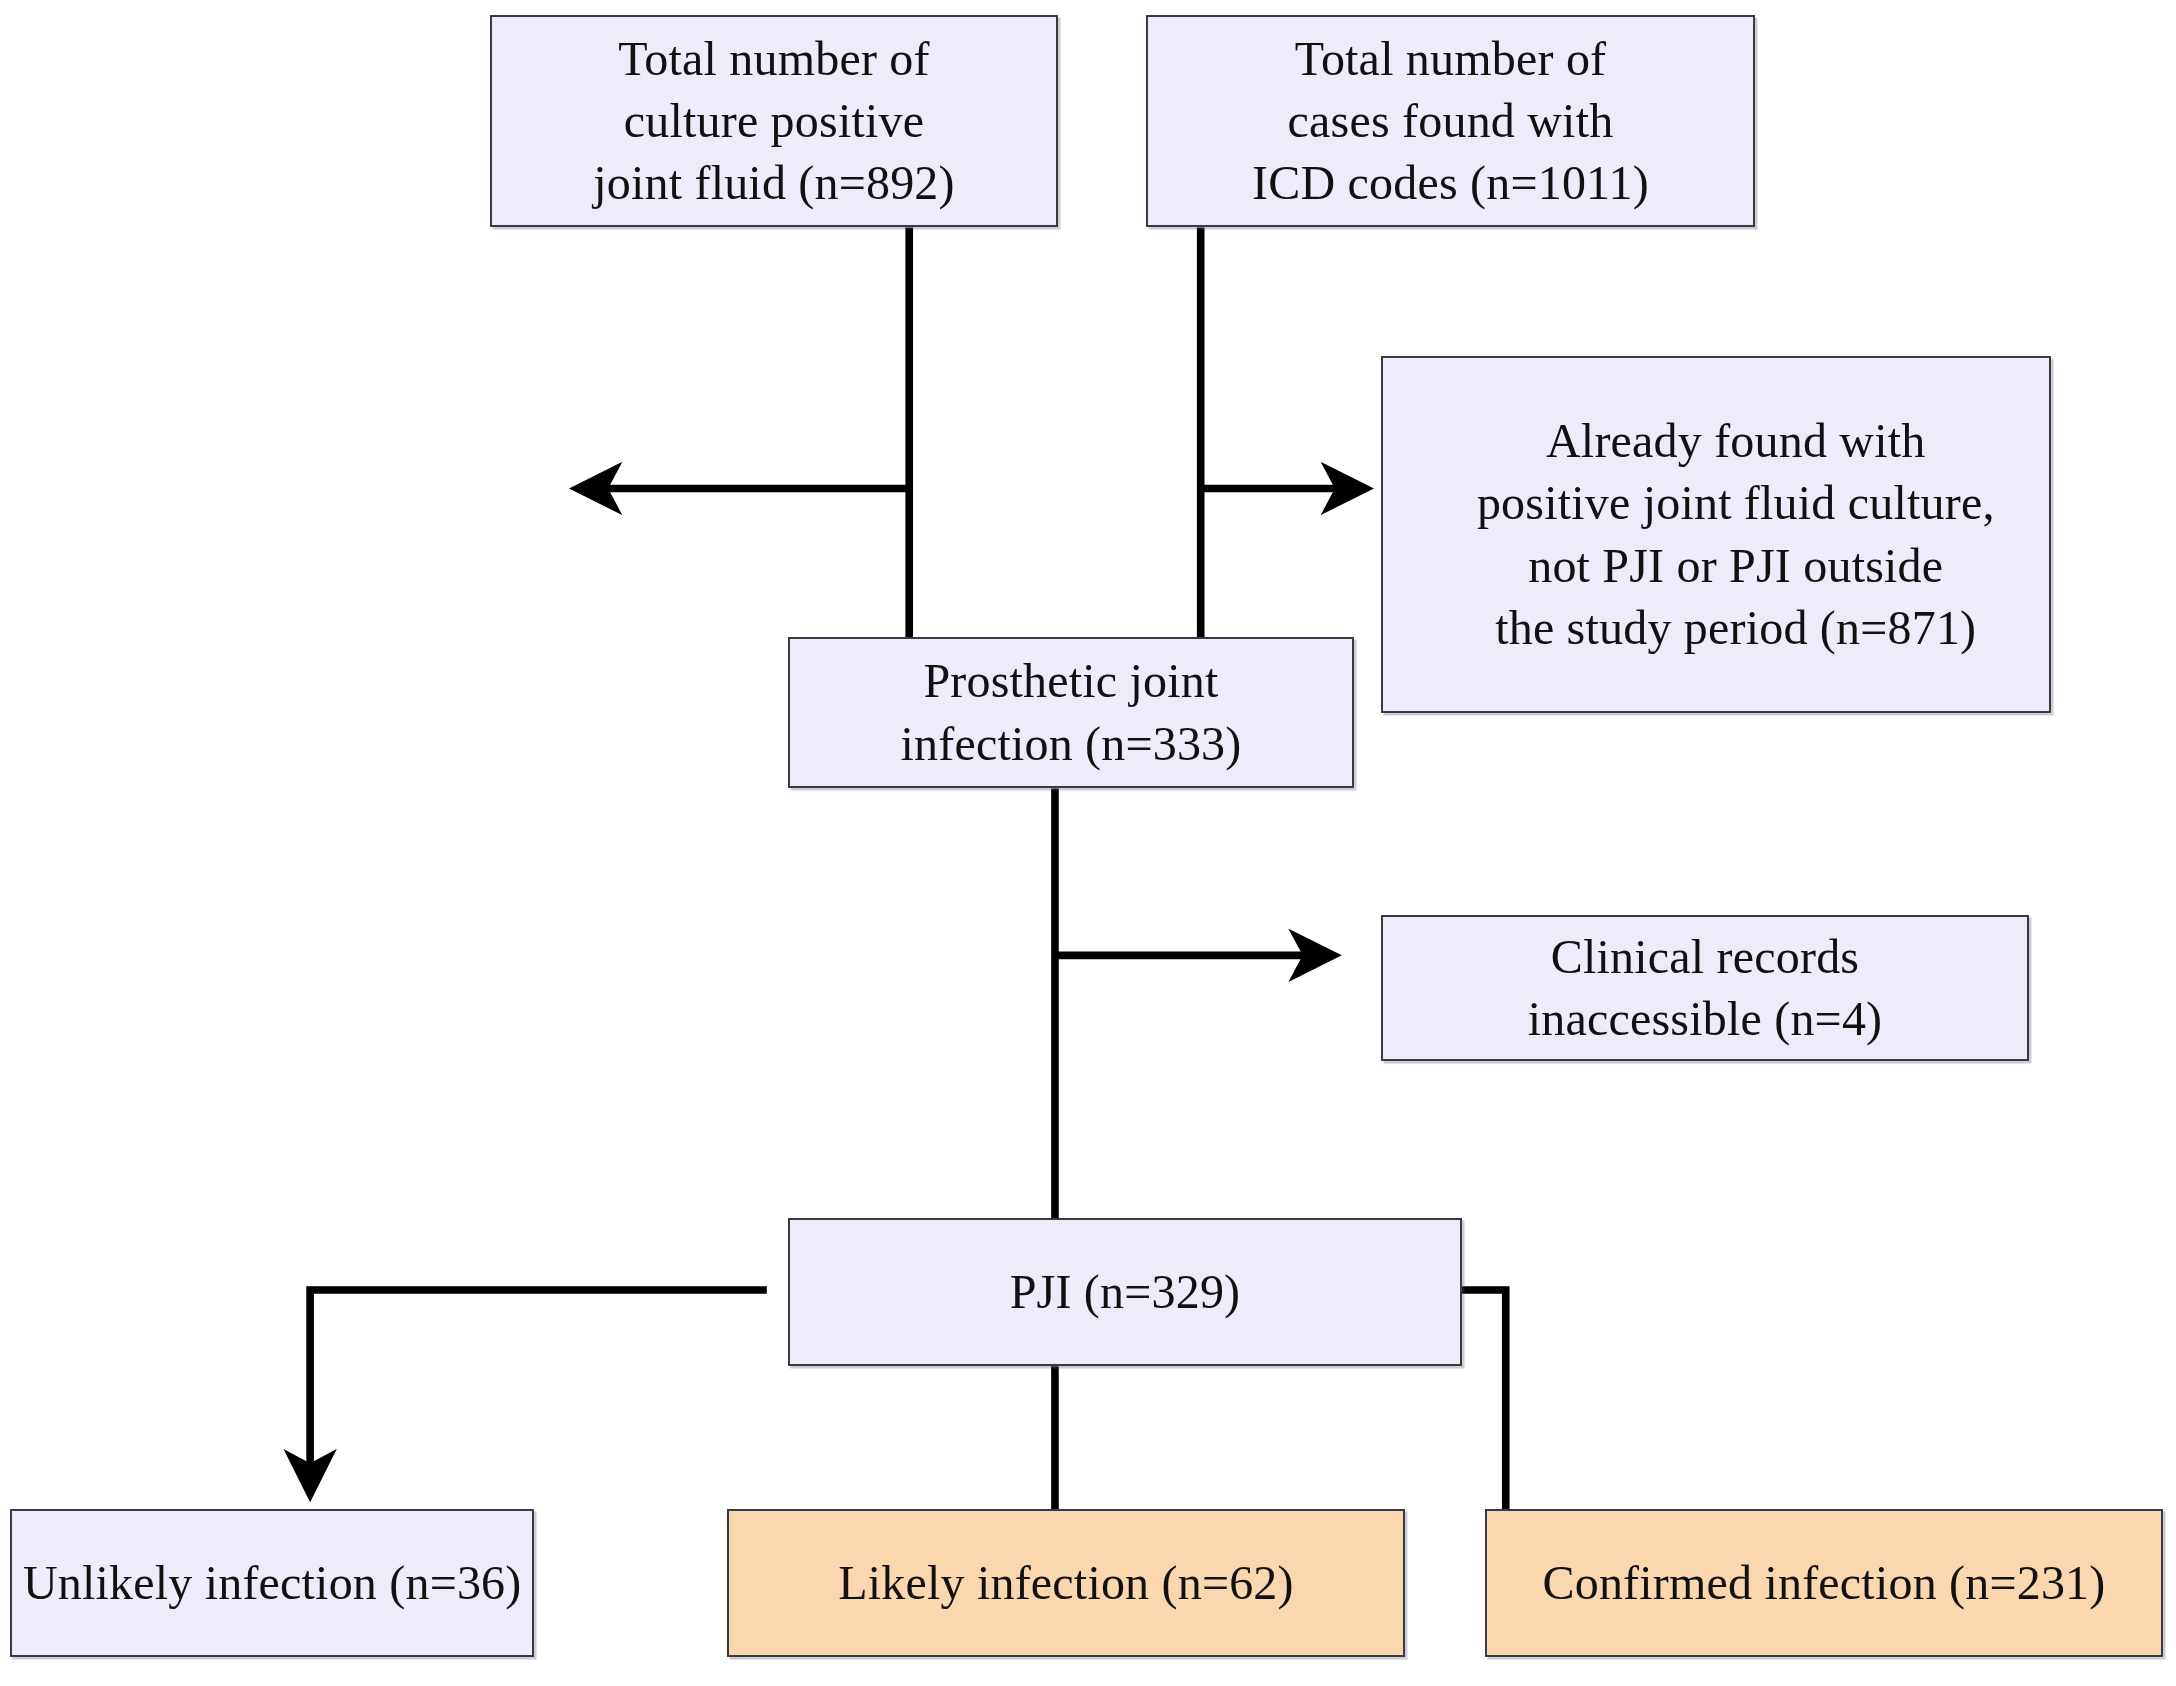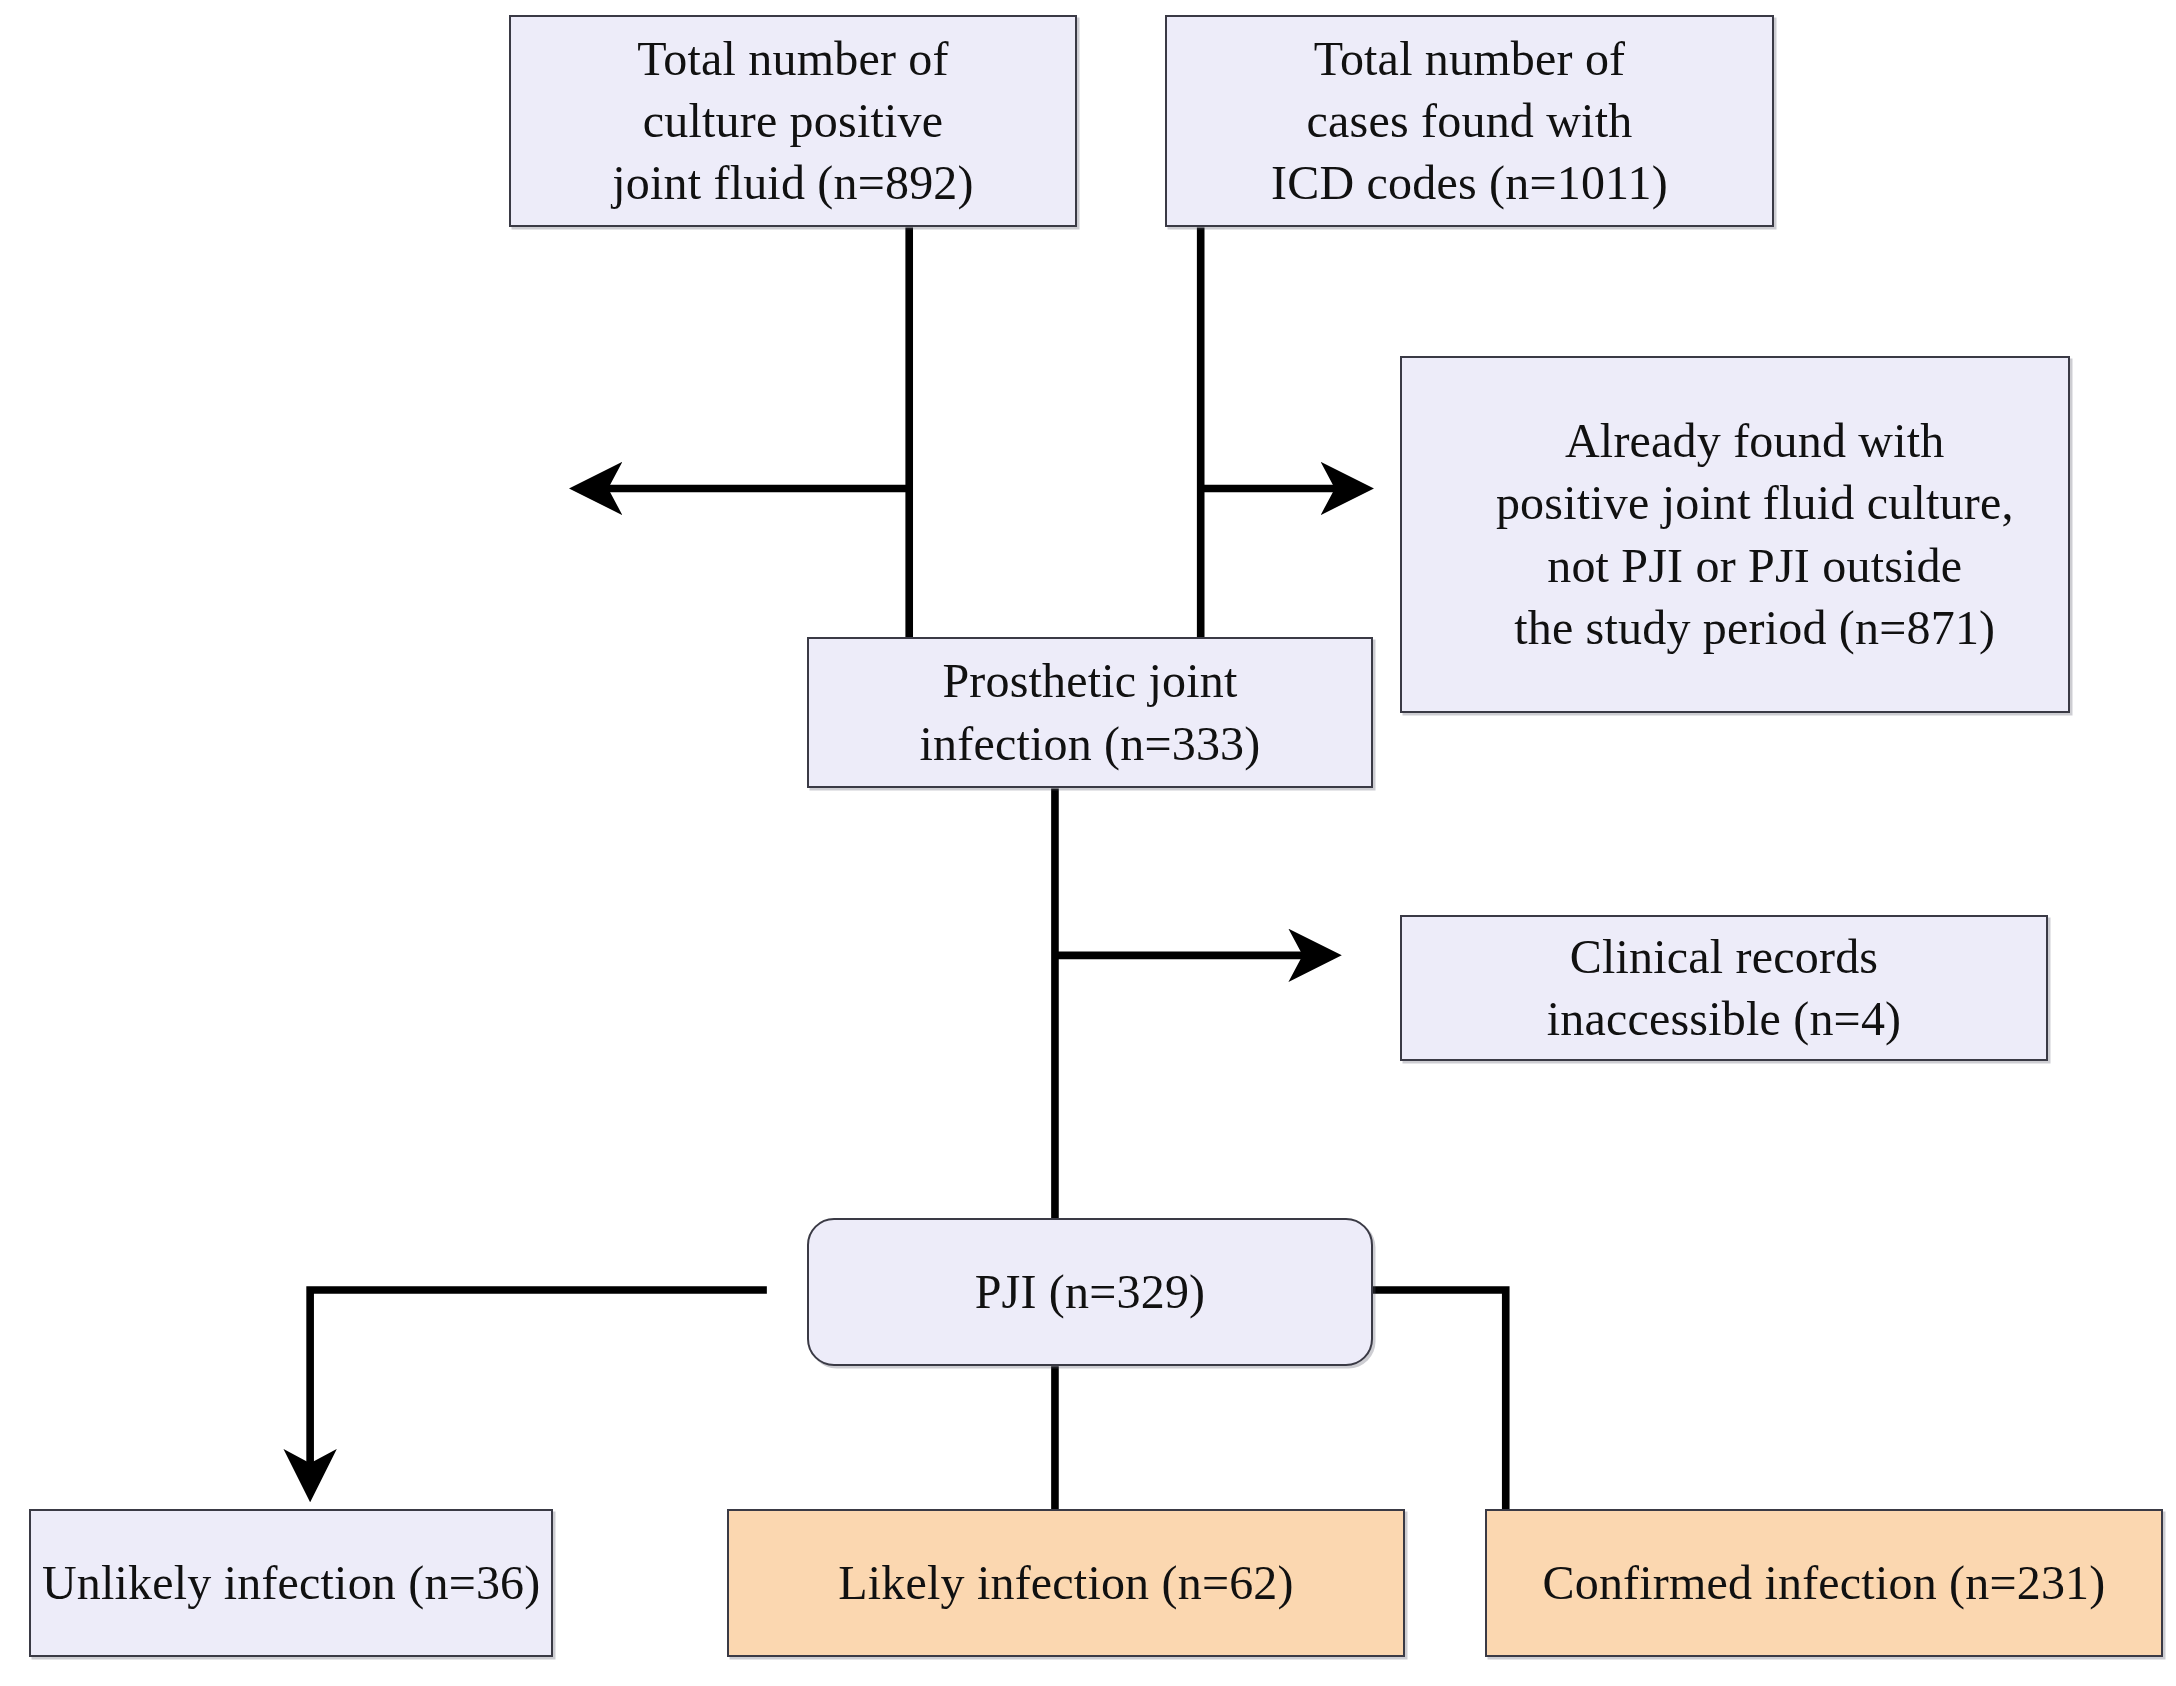--- a/index.html
+++ b/index.html
@@ -34,21 +34,21 @@
     justify-content: center;
     text-align: center;
     color: #111111;
     font-size: 48px;
     line-height: 1.30;
     letter-spacing: 0.2px;
     white-space: pre-line;
     padding: 3.4px 8.5px;
     box-shadow: 2.5px 2.5px 0 rgba(90,90,105,0.30);
   }
-  .fill-lavender { background: #edecf9; margin-left: 19px; }
+  .fill-lavender { background: #edecf9; }
   .fill-peach    { background: #fbd7b0; }
 </style>
 </head>
 <body>
 
 <div id="flow-root">
 
   <svg id="edges" viewBox="0 0 2568 1990" width="2176" height="1687" xmlns="http://www.w3.org/2000/svg">
     <defs>
       <marker id="arrowhead" viewBox="0 0 12 12" refX="10" refY="6" markerWidth="7" markerHeight="7" orient="auto-start-reverse">
@@ -88,21 +88,21 @@
 positive joint fluid culture,
 not PJI or PJI outside
 the study period (n=871)</div>
 
   <div class="node fill-lavender" style="left:788px; top:637px; width:566px; height:151px;">Prosthetic joint
 infection (n=333)</div>
 
   <div class="node fill-lavender" style="left:1381px; top:915px; width:648px; height:146px;">Clinical records
 inaccessible (n=4)</div>
 
-  <div class="node fill-lavender" style="left:788px; top:1218px; width:566px; height:148px;border-radius:27px;">PJI (n=329)</div>
+  <div class="node fill-lavender" style="left:788px; top:1218px; width:674px; height:148px;">PJI (n=329)</div>
 
   <div class="node fill-lavender" style="left:10.2px; top:1509px; width:524px; height:148px;">Unlikely infection (n=36)</div>
 
   <div class="node fill-peach" style="left:727px; top:1509px; width:678px; height:148px;">Likely infection (n=62)</div>
 
   <div class="node fill-peach" style="left:1485px; top:1509px; width:678px; height:148px;text-align:center;">Confirmed infection (n=231)</div>
 
 </div>
 
 

